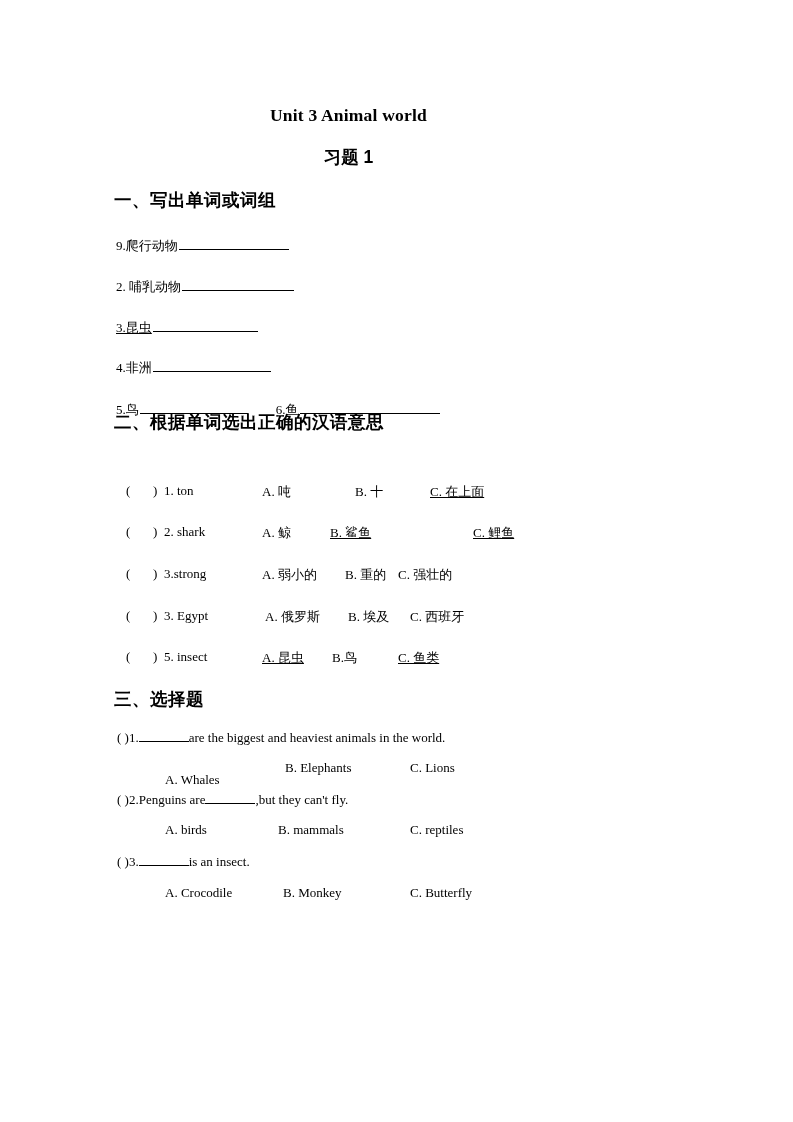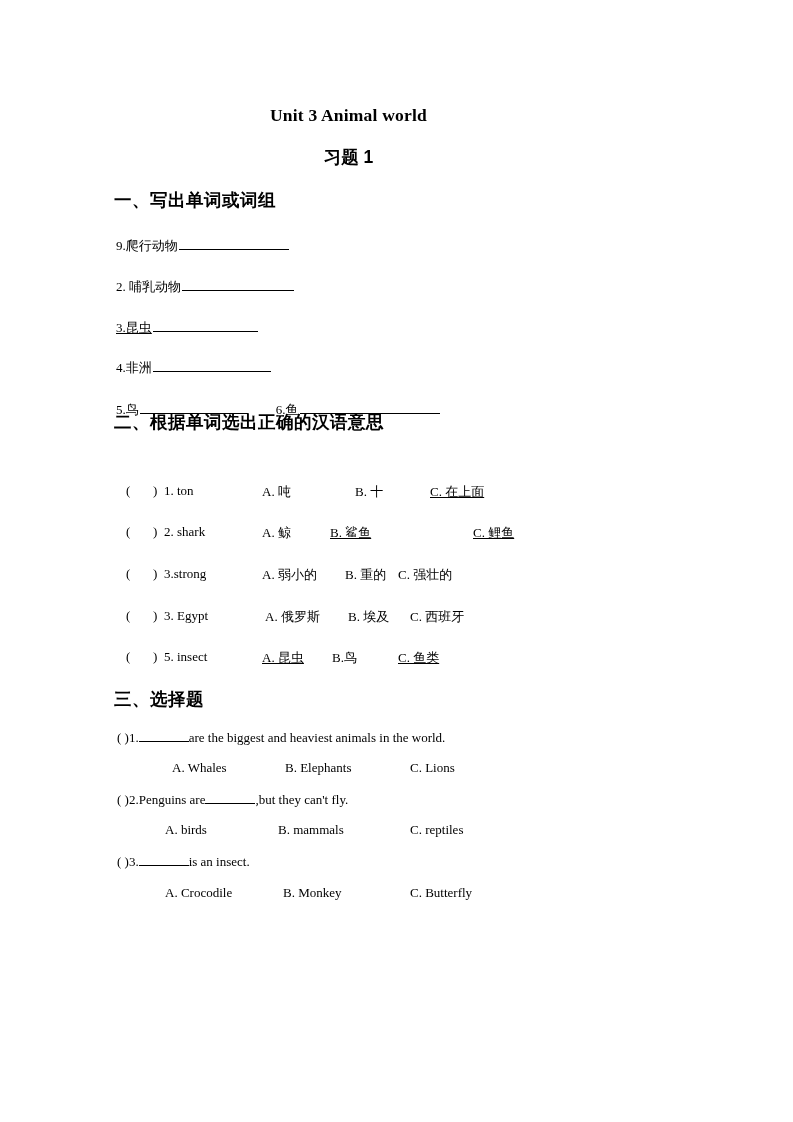--- a/index.html
+++ b/index.html
@@ -228,21 +228,21 @@
   </div>
 
   <div class="section-heading" id="sec3-heading">三、选择题</div>
 
   <div class="mc-question" style="top:729px;">
     <span>(    )1.</span>
     <span class="mc-blank"></span>
     <span>are the biggest and heaviest animals in the world.</span>
   </div>
   <div class="mc-options" style="left:165px; top:760px;">
-    <span class="opt" style="left:7px;">A. Whales</span>
+    <span class="opt" style="left:0px;margin-top:12px;">A. Whales</span>
     <span class="opt" style="left:120px;">B. Elephants</span>
     <span class="opt" style="left:245px;">C. Lions</span>
   </div>
 
   <div class="mc-question" style="top:791px;">
     <span>(    )2.Penguins are </span>
     <span class="mc-blank"></span>
     <span>,but they can't fly.</span>
   </div>
   <div class="mc-options" style="left:165px; top:822px;">

